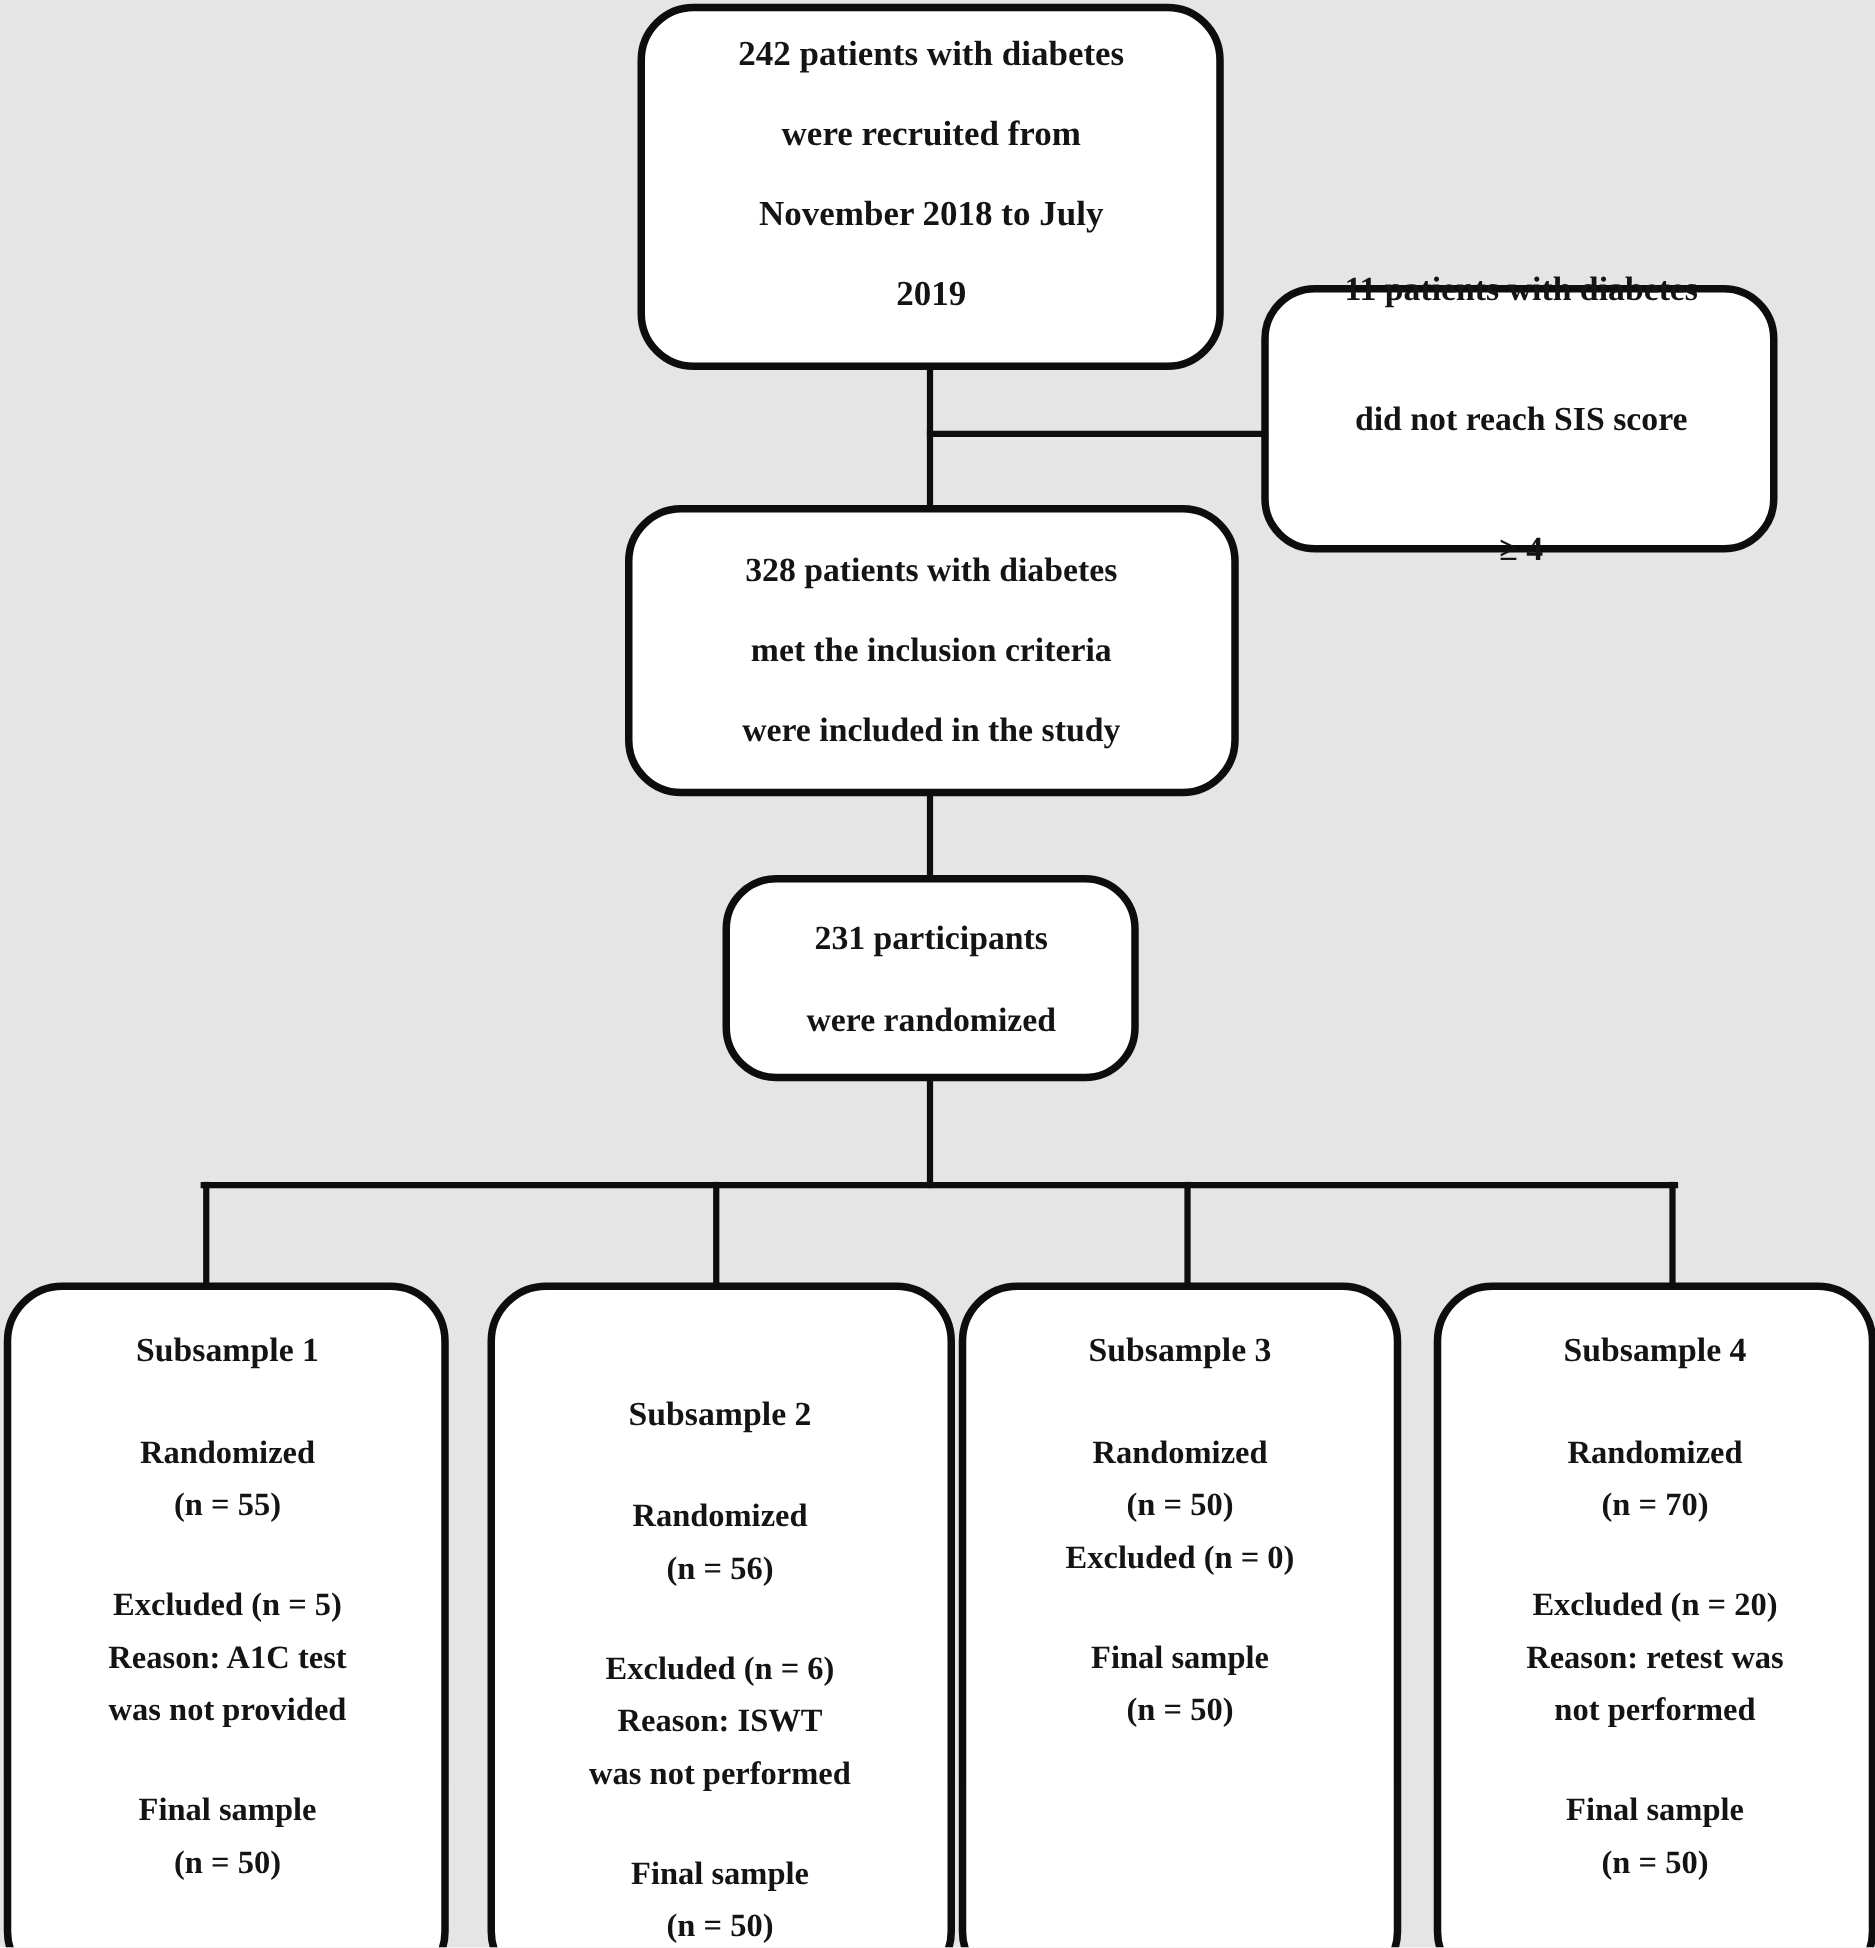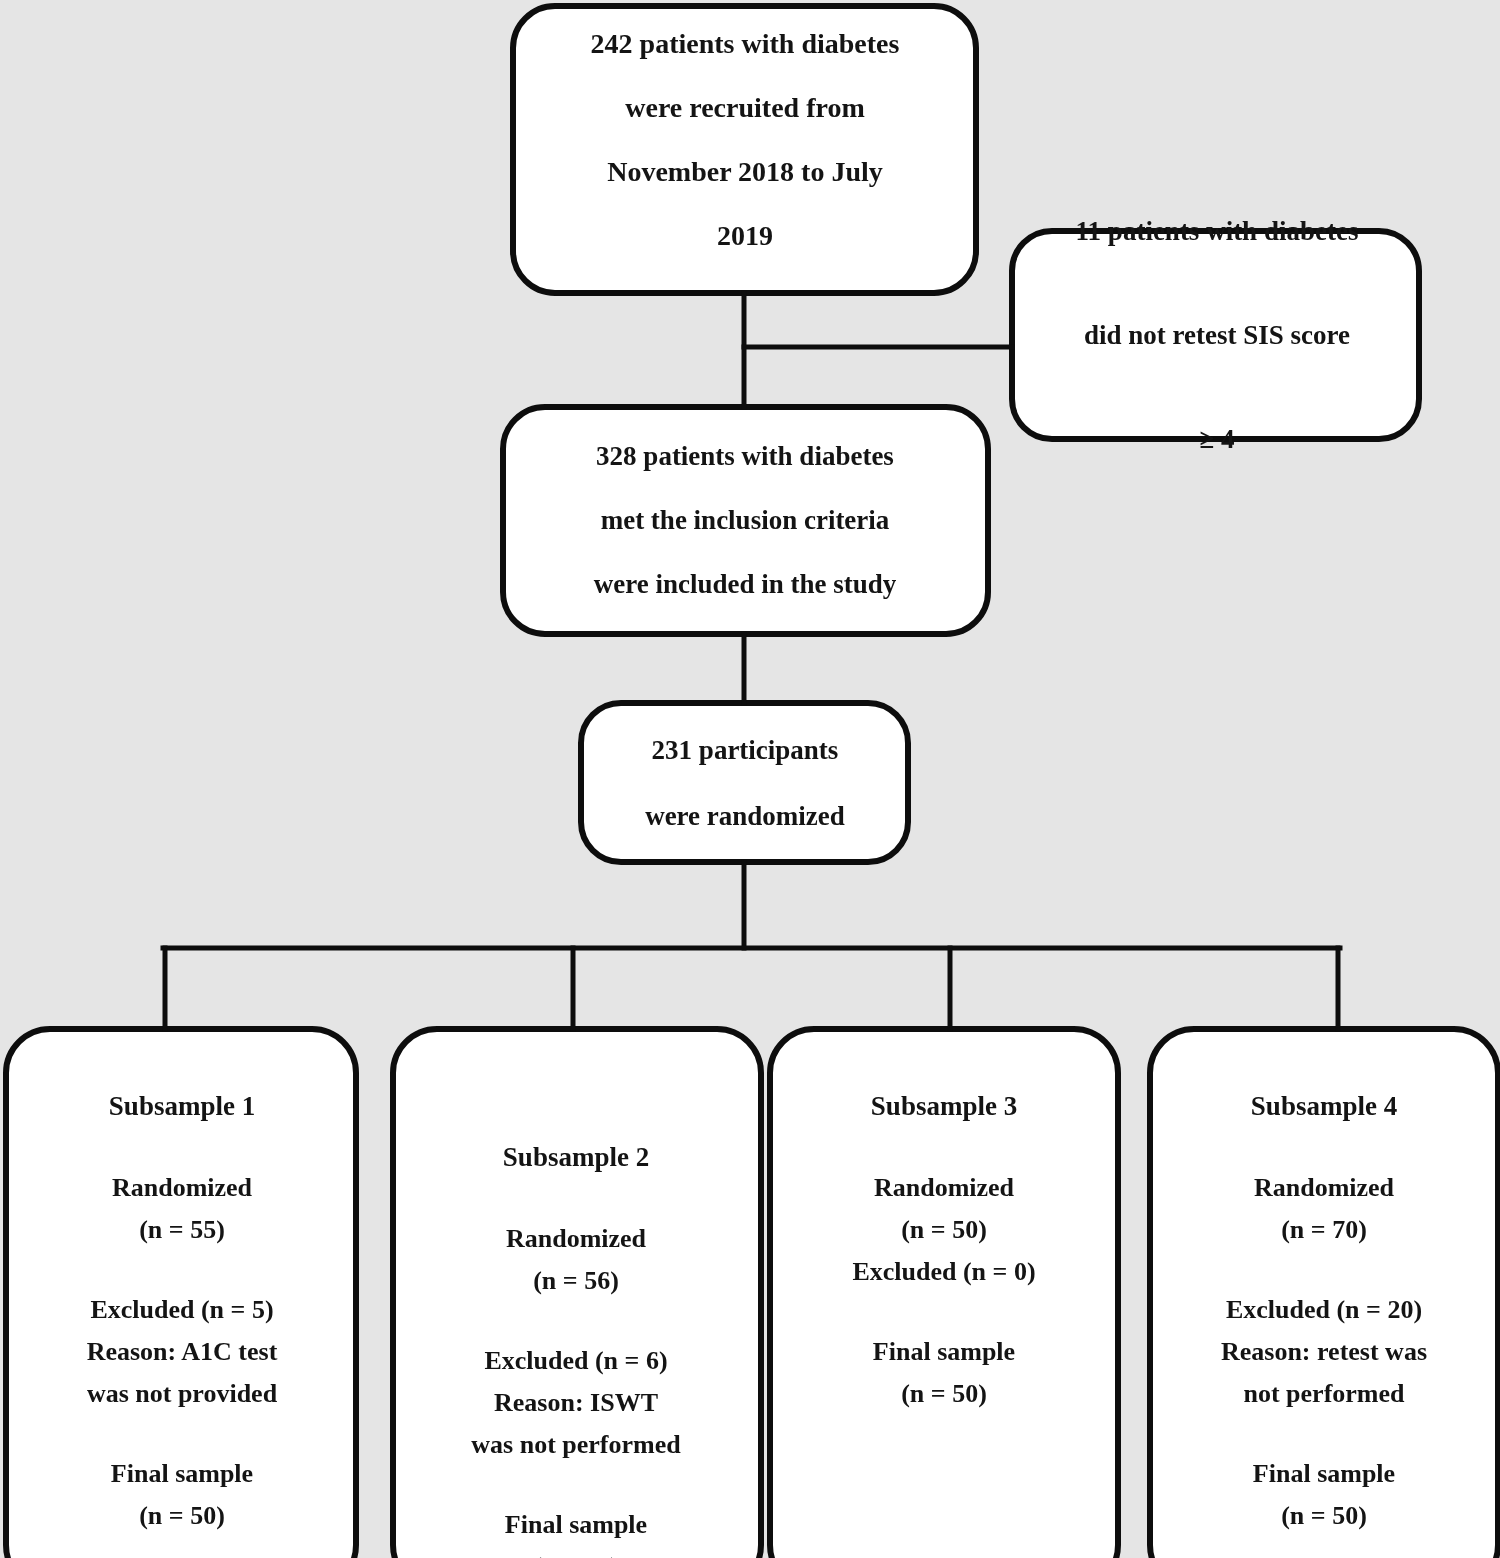--- a/index.html
+++ b/index.html
@@ -78,21 +78,21 @@
   #node-randomized-text {
     left: 580px;  top: 702px; width: 330px; height: 162px;
     font-size: 27px;
     line-height: 66px;
   }
   
   .subsample-text {
     font-size: 26px;
     line-height: 42px;
     justify-content: flex-start;
-    padding-top: 58px;
+    padding-top: 32px;
   }
   .subsample-text .title {
     font-size: 27px;
     margin-bottom: 40px;
   }
   .subsample-text .block {
     margin-bottom: 38px;
   }
   #sub1-text { left: 8px;    top: 1027px; width: 348px; height: 531px; }
   #sub2-text { left: 392px;  top: 1078px; width: 368px; height: 531px; }
@@ -140,21 +140,21 @@
 
   <div class="node-text" id="node-recruitment-text">
     <span class="line">242 patients with diabetes</span>
     <span class="line">were recruited from</span>
     <span class="line">November 2018 to July</span>
     <span class="line">2019</span>
   </div>
 
   <div class="node-text" id="node-exclusion-text">
     <span class="line">11 patients with diabetes</span>
-    <span class="line">did not retest SIS score</span>
+    <span class="line">did not reach SIS score</span>
     <span class="line">≥ 4</span>
   </div>
 
   <div class="node-text" id="node-inclusion-text">
     <span class="line">328 patients with diabetes</span>
     <span class="line">met the inclusion criteria</span>
     <span class="line">were included in the study</span>
   </div>
 
   <div class="node-text" id="node-randomized-text">

